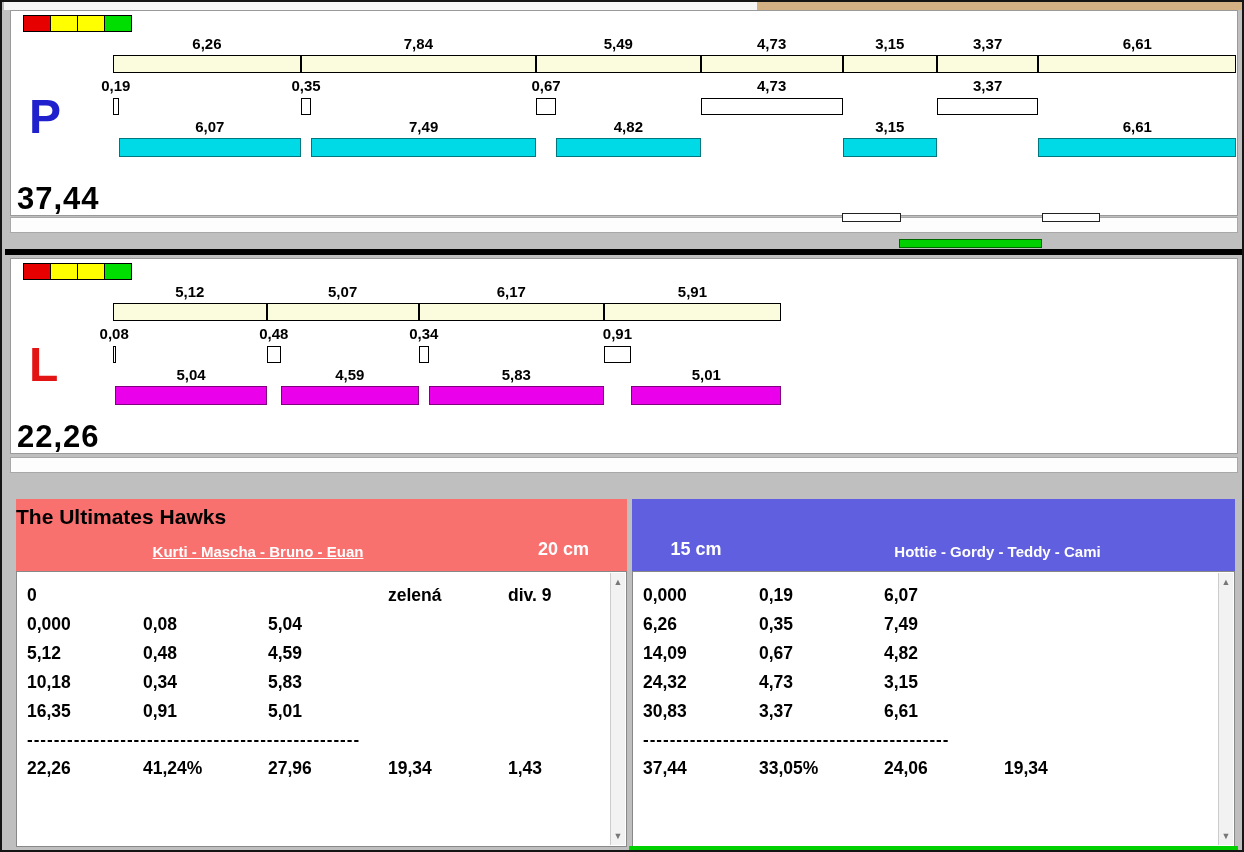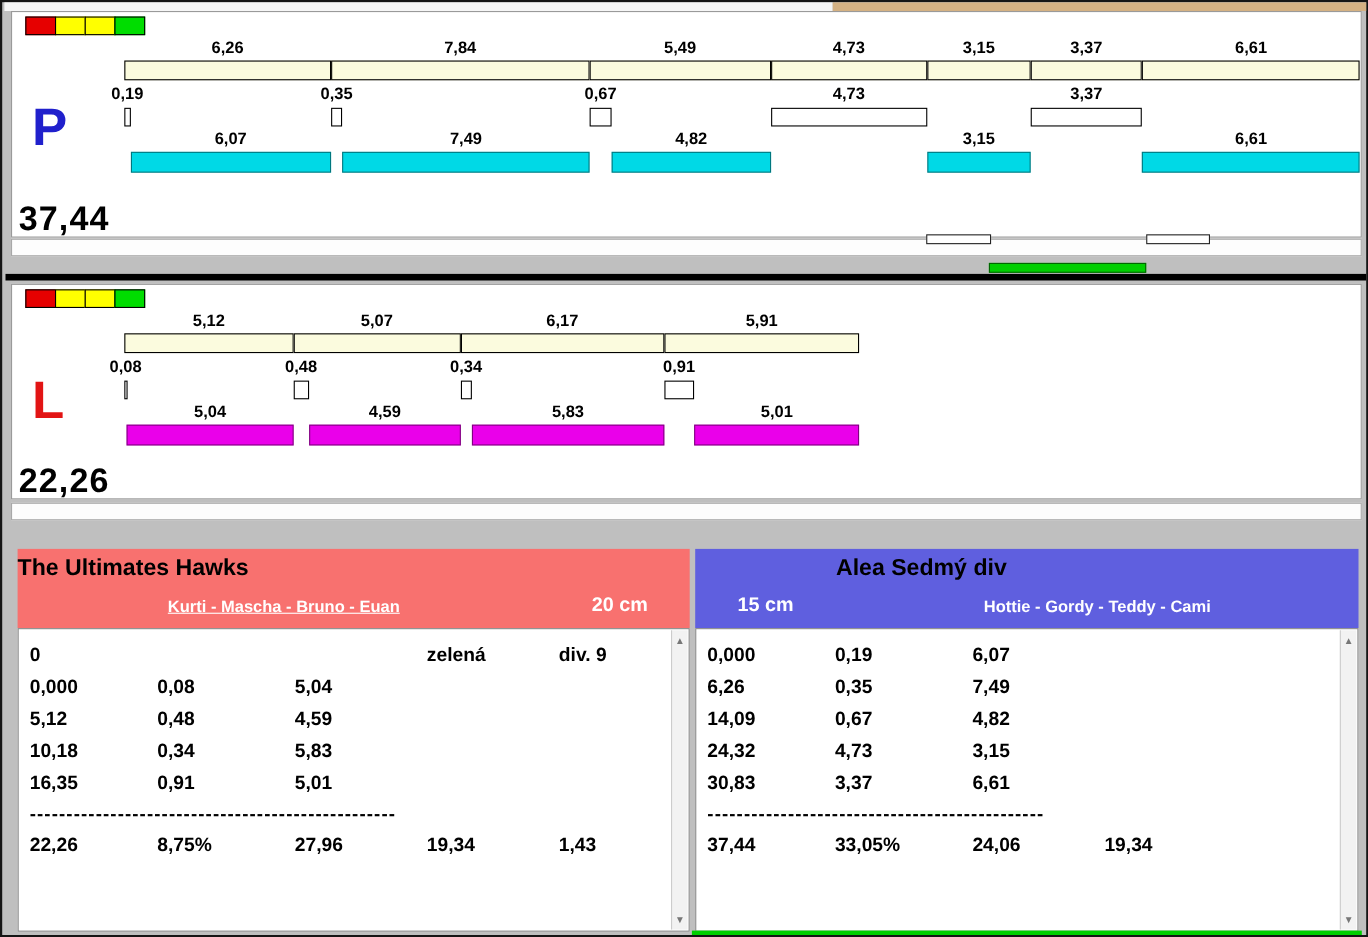--- a/index.html
+++ b/index.html
@@ -146,21 +146,20 @@
   </div>
   <div class="strip" style="top:455px;"></div>
 
   <div class="team-header" style="left: 14px; width: 611px; background: rgb(248, 113, 111);">
     <div class="team-title" style="left:0; width:484px;">The Ultimates Hawks</div>
     <div class="team-players" style="left:0; width:484px;text-decoration:underline;">Kurti - Mascha - Bruno - Euan</div>
     <div class="distance" style="left:484px; width:127px;">20 cm</div>
   </div>
   <div class="team-header" style="left: 630px; width: 603px; background: rgb(95, 95, 223);">
     <div class="distance" style="left:0; width:128px;">15 cm</div>
-    <div class="team-title" style="left:128px; width:475px;">Alea Sedmý div</div>
     <div class="team-players" style="left:128px; width:475px;">Hottie - Gordy - Teddy - Cami</div>
   </div>
 
   <div class="tablebox" style="left:14px; width:611px;">
     <div class="tbody">
         <div class="trow">
           <div class="tcell" style="left: 10px;">0</div>
           <div class="tcell" style="left: 371px;">zelená</div>
           <div class="tcell" style="left: 491px;">div. 9</div>
         </div>
@@ -182,21 +181,21 @@
         <div class="trow">
           <div class="tcell" style="left: 10px;">16,35</div>
           <div class="tcell" style="left: 126px;">0,91</div>
           <div class="tcell" style="left: 251px;">5,01</div>
         </div>
         <div class="trow sep-row">
           <div class="sepline">--------------------------------------------------</div>
         </div>
         <div class="trow">
           <div class="tcell" style="left: 10px;">22,26</div>
-          <div class="tcell" style="left: 126px;">8,75%</div>
+          <div class="tcell" style="left: 126px;">41,24%</div>
           <div class="tcell" style="left: 251px;">27,96</div>
           <div class="tcell" style="left: 371px;">19,34</div>
           <div class="tcell" style="left: 491px;">1,43</div>
         </div>
       </div>
     <div class="vscroll">
       <div class="arr up">▲</div>
       <div class="arr down">▼</div>
     </div>
   </div>

